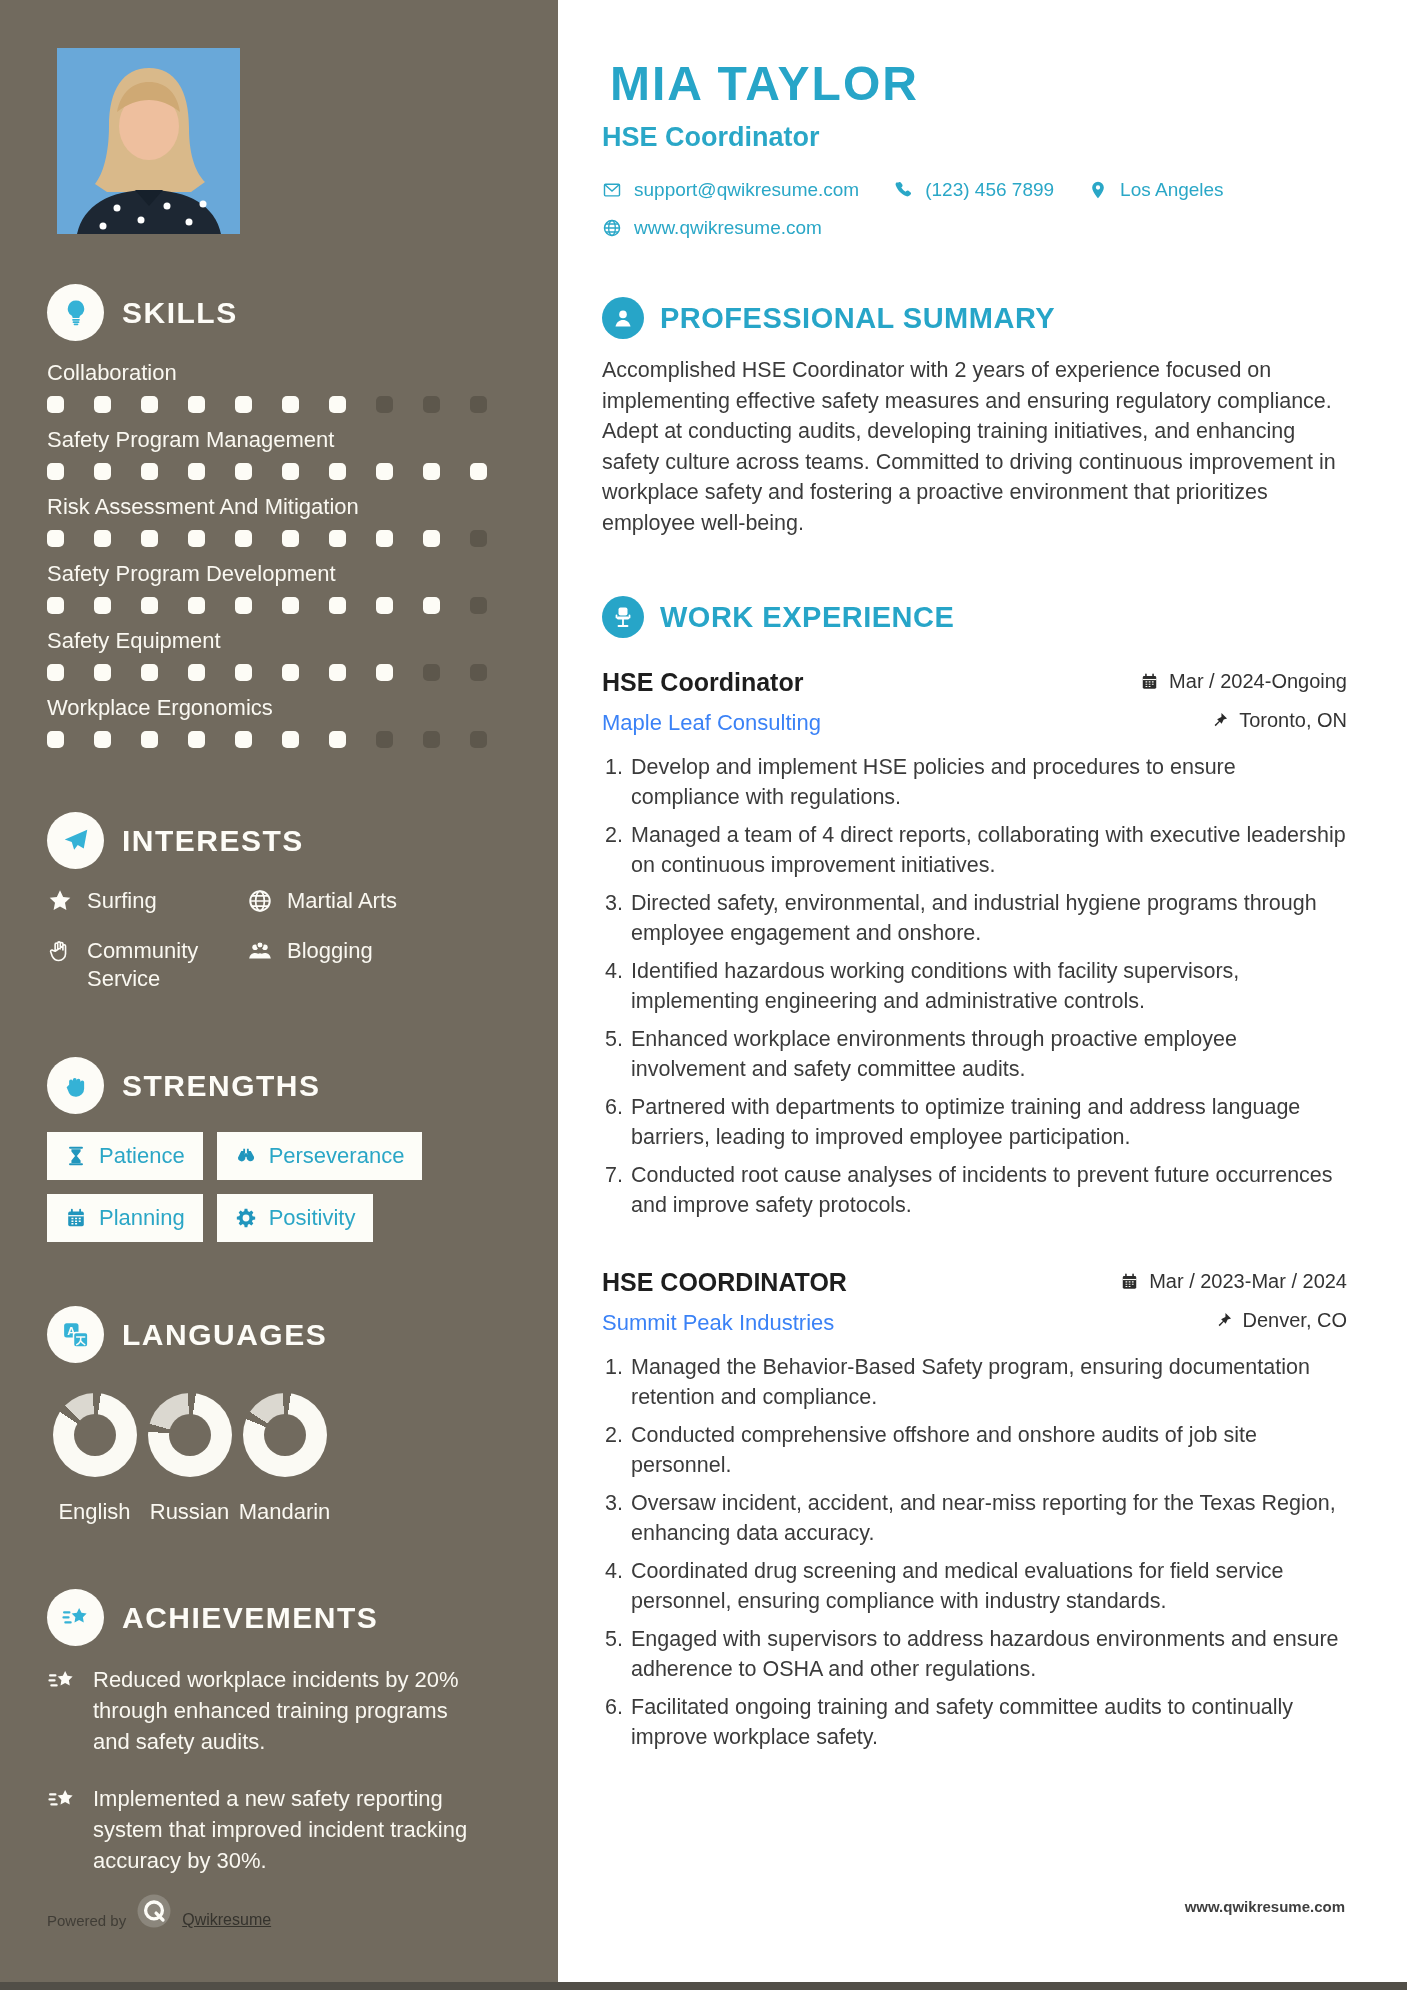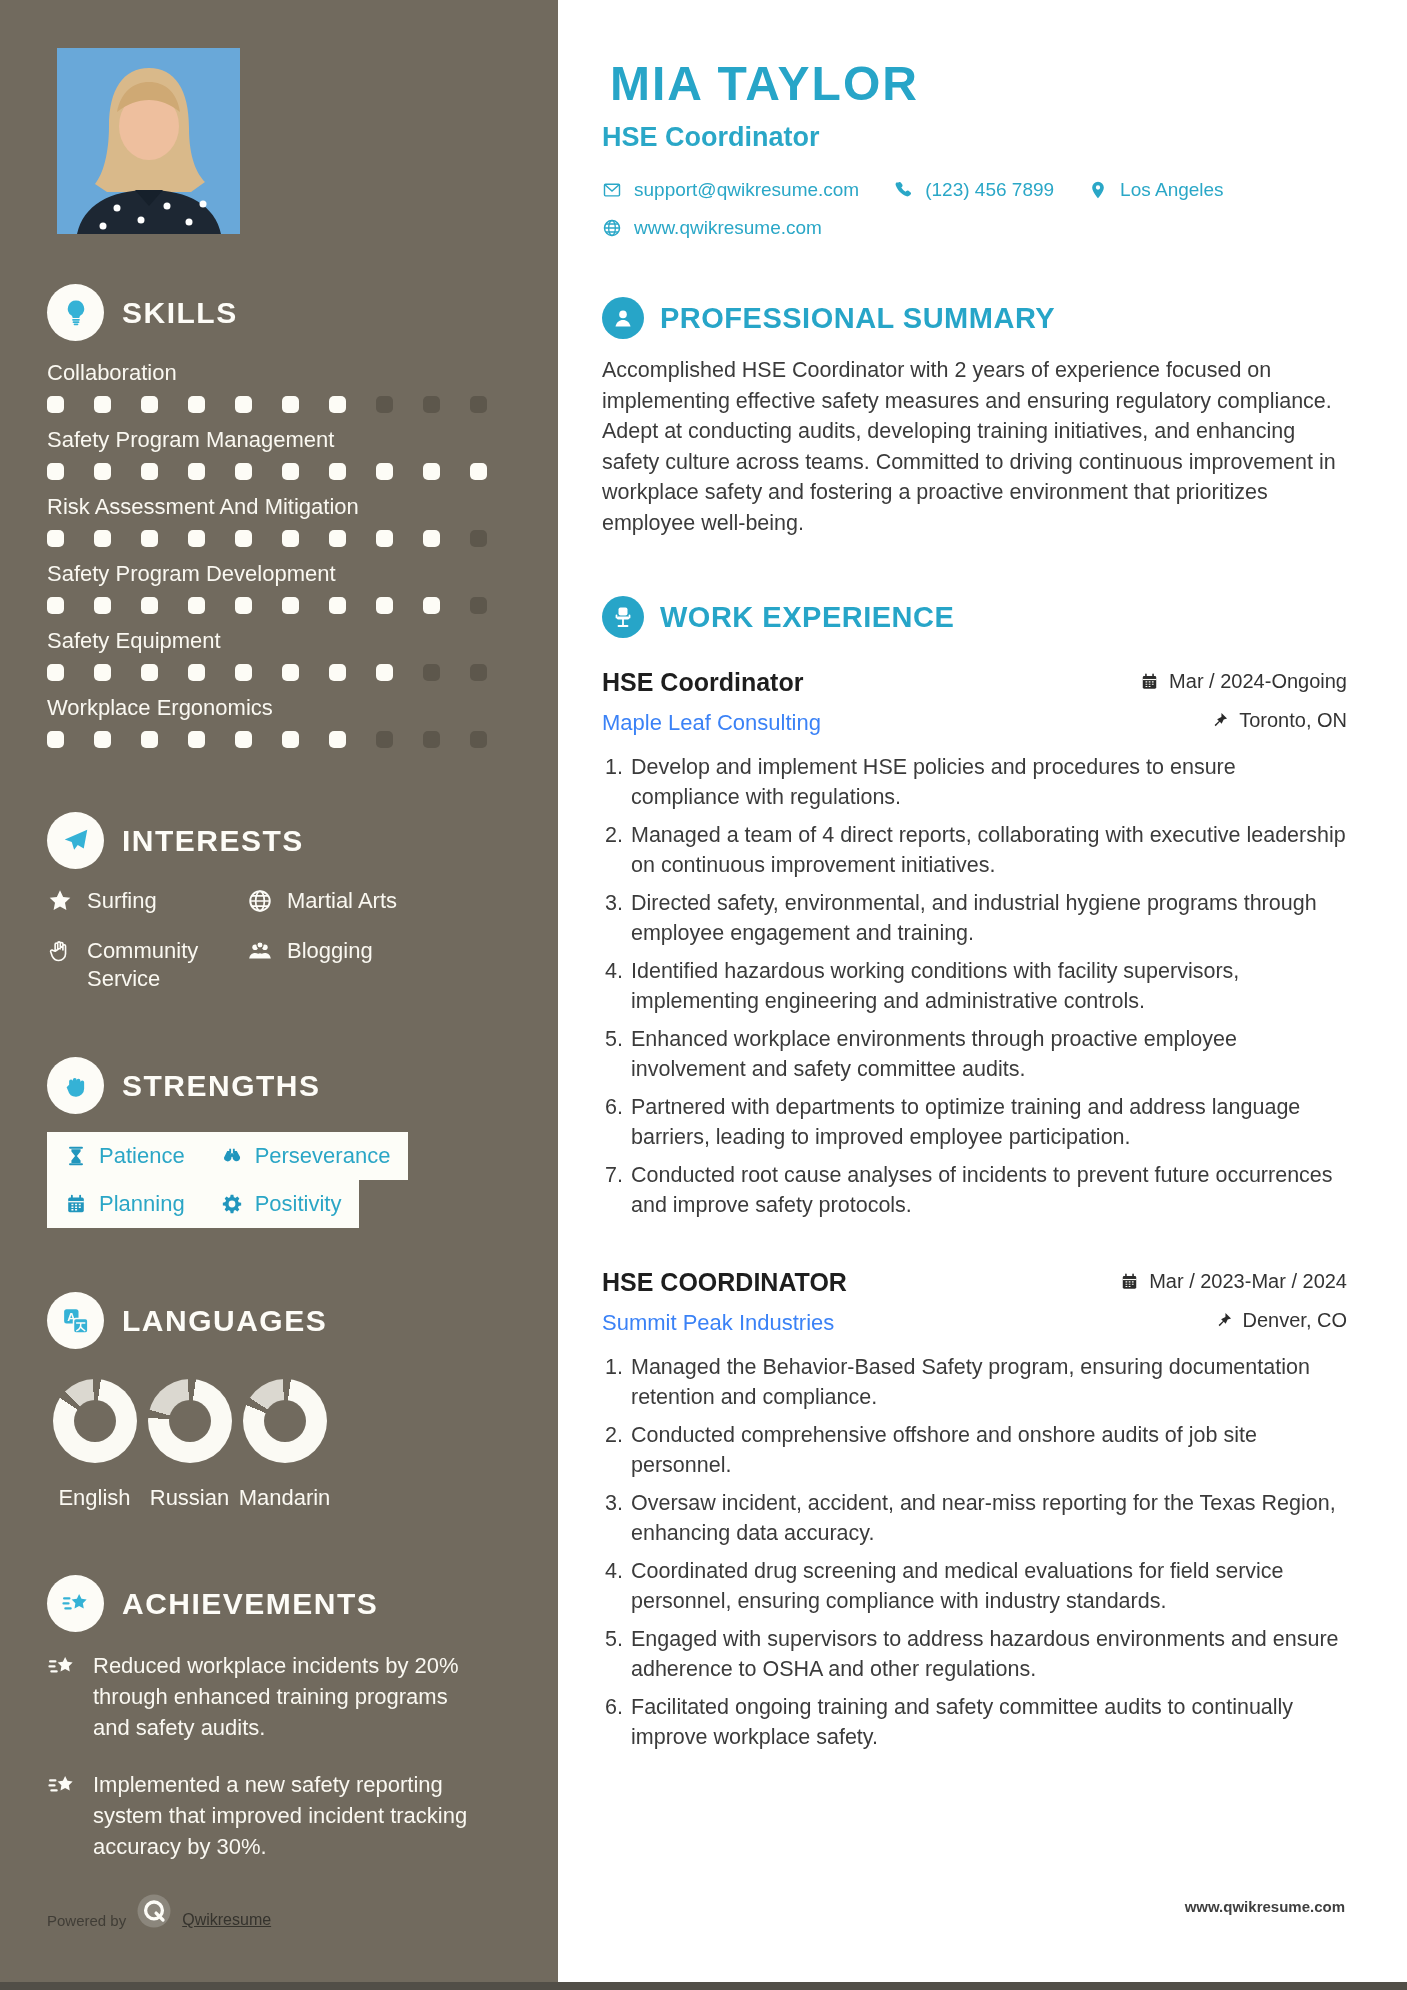--- a/index.html
+++ b/index.html
@@ -20,21 +20,21 @@
   .dot{width:17px;height:17px;border-radius:5px;background:#5d574c;}
   .dot.on{background:#fdfcf6;}
 
   .section-gap{margin-top:64px;}
 
   .interests-grid{display:grid;grid-template-columns:200px 1fr;row-gap:22px;column-gap:0;}
   .interest{display:flex;gap:14px;font-size:22px;line-height:28px;color:#faf8f1;}
   .interest .ico{width:26px;height:26px;flex:0 0 auto;color:#fdfcf7;margin-top:1px;}
   .interest .ico svg{width:26px;height:26px;}
 
-  .cards{display:flex;flex-wrap:wrap;width:400px;}
+  .cards{display:flex;flex-wrap:wrap;gap:14px;width:400px;}
   .card{display:flex;align-items:center;gap:12px;background:#fdfdf8;color:#2ba6c6;font-size:22px;font-weight:500;padding:11px 18px;}
   .card .ico{width:22px;height:22px;color:#2196bd;}
   .card .ico svg{width:22px;height:22px;}
 
   .langs{display:flex;margin-top:30px;}
   .lang{display:flex;flex-direction:column;align-items:center;width:95px;}
   .donut{width:84px;height:84px;border-radius:50%;position:relative;}
   .donut .hole{position:absolute;left:50%;top:50%;width:42px;height:42px;margin:-21px 0 0 -21px;border-radius:50%;background:#716a5e;}
   .lang-label{margin-top:22px;font-size:22px;color:#faf8f1;}
 
@@ -460,21 +460,21 @@
               <span class="ico"><svg viewBox="0 0 24 24">
                     <path d="M14.5 2.5 21.5 9.5l-4.2 1.1-2.6 5.4-2.3-2.3-5.2 5.5-1.4-1.4 5.5-5.2-2.3-2.3 5.4-2.6z" fill="currentColor"></path>
                   </svg></span>
               <span>Toronto, ON</span>
             </span>
           </div>
           <ol class="job-bullets">
 
           <li>Develop and implement HSE policies and procedures to ensure compliance with regulations.</li>
               <li>Managed a team of 4 direct reports, collaborating with executive leadership on continuous improvement initiatives.</li>
-              <li>Directed safety, environmental, and industrial hygiene programs through employee engagement and training.</li>
+              <li>Directed safety, environmental, and industrial hygiene programs through employee engagement and onshore.</li>
               <li>Identified hazardous working conditions with facility supervisors, implementing engineering and administrative controls.</li>
               <li>Enhanced workplace environments through proactive employee involvement and safety committee audits.</li>
               <li>Partnered with departments to optimize training and address language barriers, leading to improved employee participation.</li>
               <li>Conducted root cause analyses of incidents to prevent future occurrences and improve safety protocols.</li>
             </ol>
         </div>
 
         <div class="job">
           <div class="job-top">
             <span class="job-title">HSE COORDINATOR</span>

